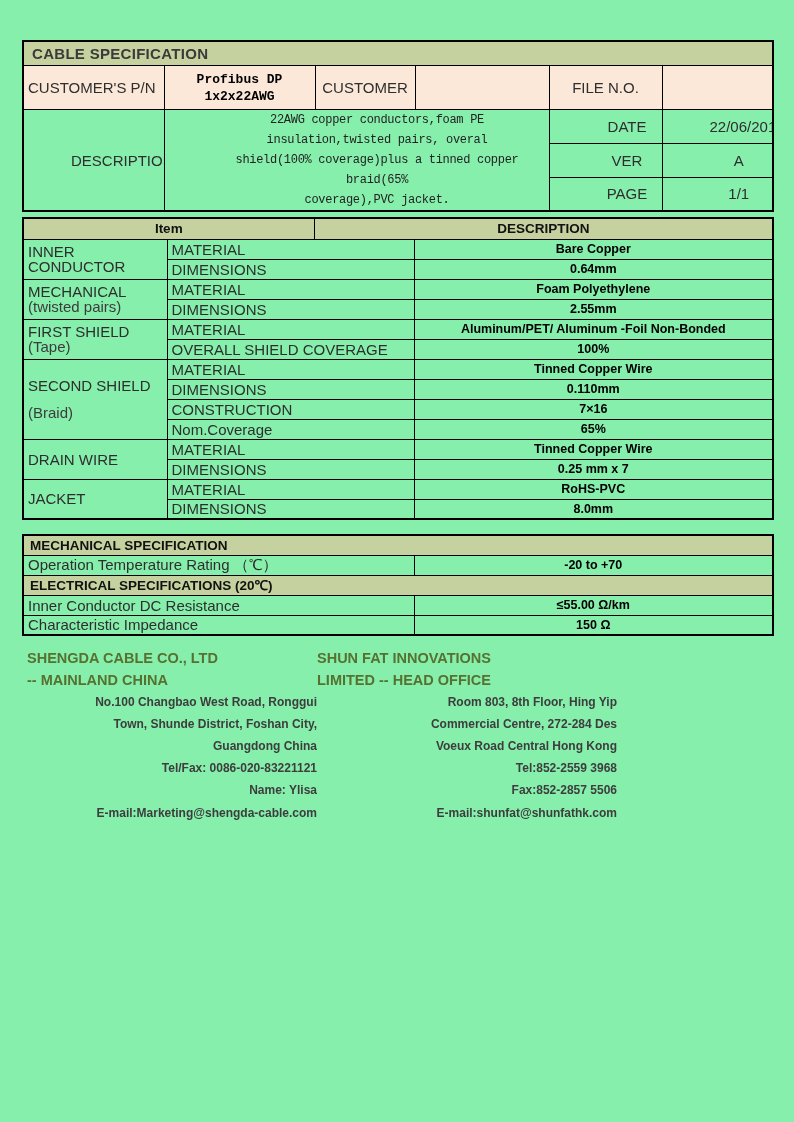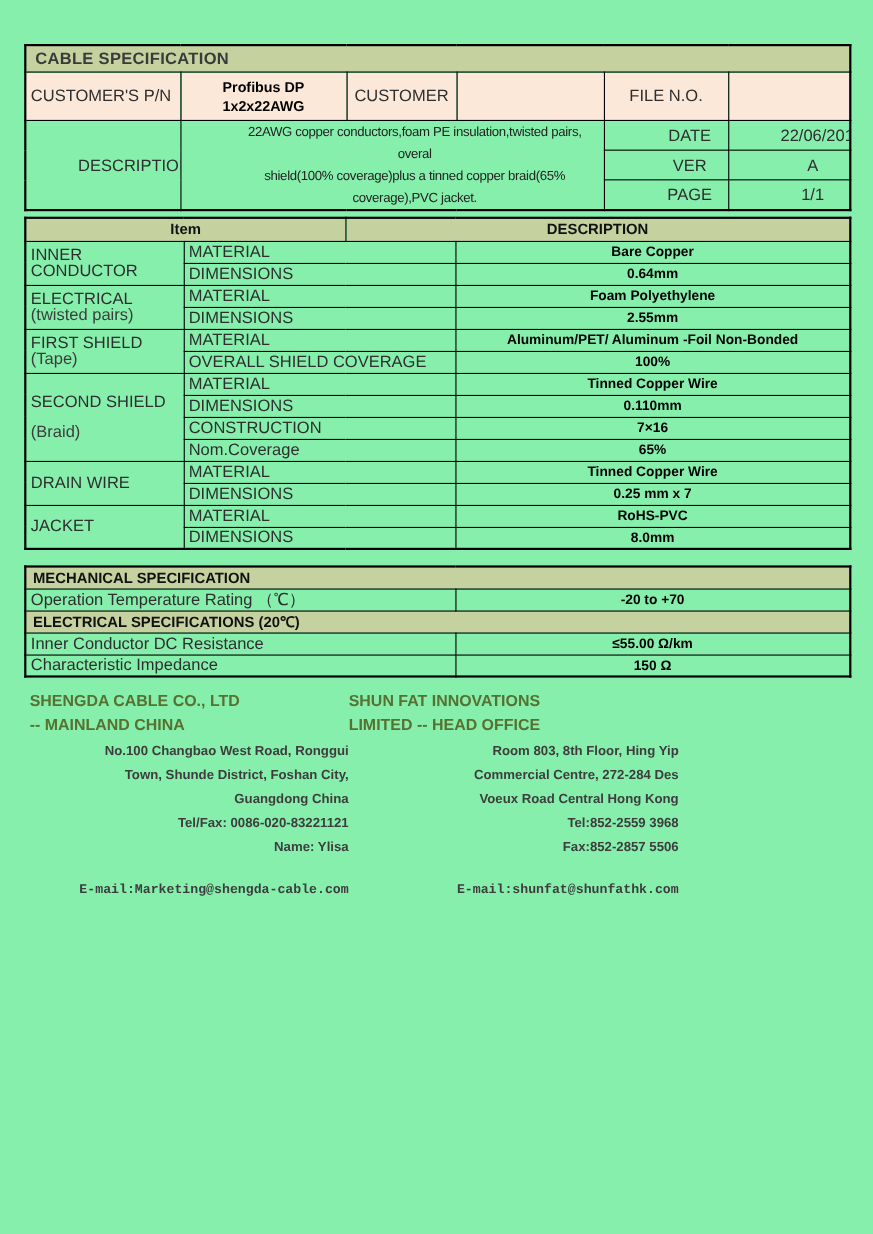--- a/index.html
+++ b/index.html
@@ -9,21 +9,21 @@
 
   table{border-collapse:collapse;table-layout:fixed;width:750px;}
   table.t{border:2px solid #000;}
   td{border:1px solid #000;overflow:hidden;padding:0 4px;box-sizing:border-box;}
 
   .green{background:#c5d19e;}
   .peach{background:#fbe8d9;}
   .serif{font-family:Liberation Sans, sans-serif;font-size:15px;color:#2e2e2e;font-weight:normal;}
   .center{text-align:center;}
   .left{text-align:left;}
-  .pre{white-space:pre-line;}
+  .pre{white-space:pre-line;font-family:Liberation Mono, monospace;}
 
   .title-cell{font-weight:bold;font-size:15px;color:#3a3a3a;height:24px;padding:3px 8px;letter-spacing:.3px;}
   .r1 td{height:44px;}
   .pnval{font-weight:bold;font-size:13px;text-align:center;line-height:17px;}
   .subrow td{height:21px;padding-left:47px;}
   .desc{font-size:12px;letter-spacing:-0.3px;color:#222;text-align:center;line-height:20px;padding:0 6px;}
 
   .spec-h td{height:21px;font-weight:bold;font-size:13.5px;text-align:center;color:#111;}
   .spec-b td{height:20px;}
   .glabel{vertical-align:middle;line-height:15px;}
@@ -36,21 +36,21 @@
 
   .gap5{height:5px;}
   .gap14{height:14px;}
   .gap12{height:11px;}
 
   .footer{display:flex;margin-top:0;padding-left:5px;}
   .fcol{width:290px;}
   .fcol.right{width:300px;}
   .fhead{font-weight:bold;font-size:14.5px;line-height:22px;color:#567130;white-space:pre-line;}
   .fline{font-weight:bold;font-size:12px;line-height:22px;color:#3d3d3d;white-space:pre-line;text-align:right;}
-  .fline.mail{margin-top:17px;font-family:Liberation Mono, monospace;}
+  .fline.mail{margin-top:1px;}
 </style>
 </head>
 <body>
 
 <div class="page">
 <div class="content">
 
   <table class="t">
     <colgroup>
           <col style="width:141px">
@@ -114,21 +114,21 @@
       <td colspan="2" class="serif">MATERIAL</td>
       <td class="sval">Bare Copper</td>
     </tr>
     <tr class="spec-b">
       <td colspan="2" class="serif">DIMENSIONS</td>
       <td class="sval">0.64mm</td>
     </tr>
 
     <tr class="spec-b">
       <td rowspan="2" class="serif glabel">
-              <div>ELECTRICAL</div>
+              <div>MECHANICAL</div>
               <div class="sub">(twisted pairs)</div>
             </td>
       <td colspan="2" class="serif">MATERIAL</td>
       <td class="sval">Foam Polyethylene</td>
     </tr>
     <tr class="spec-b">
       <td colspan="2" class="serif">DIMENSIONS</td>
       <td class="sval">2.55mm</td>
     </tr>
 

